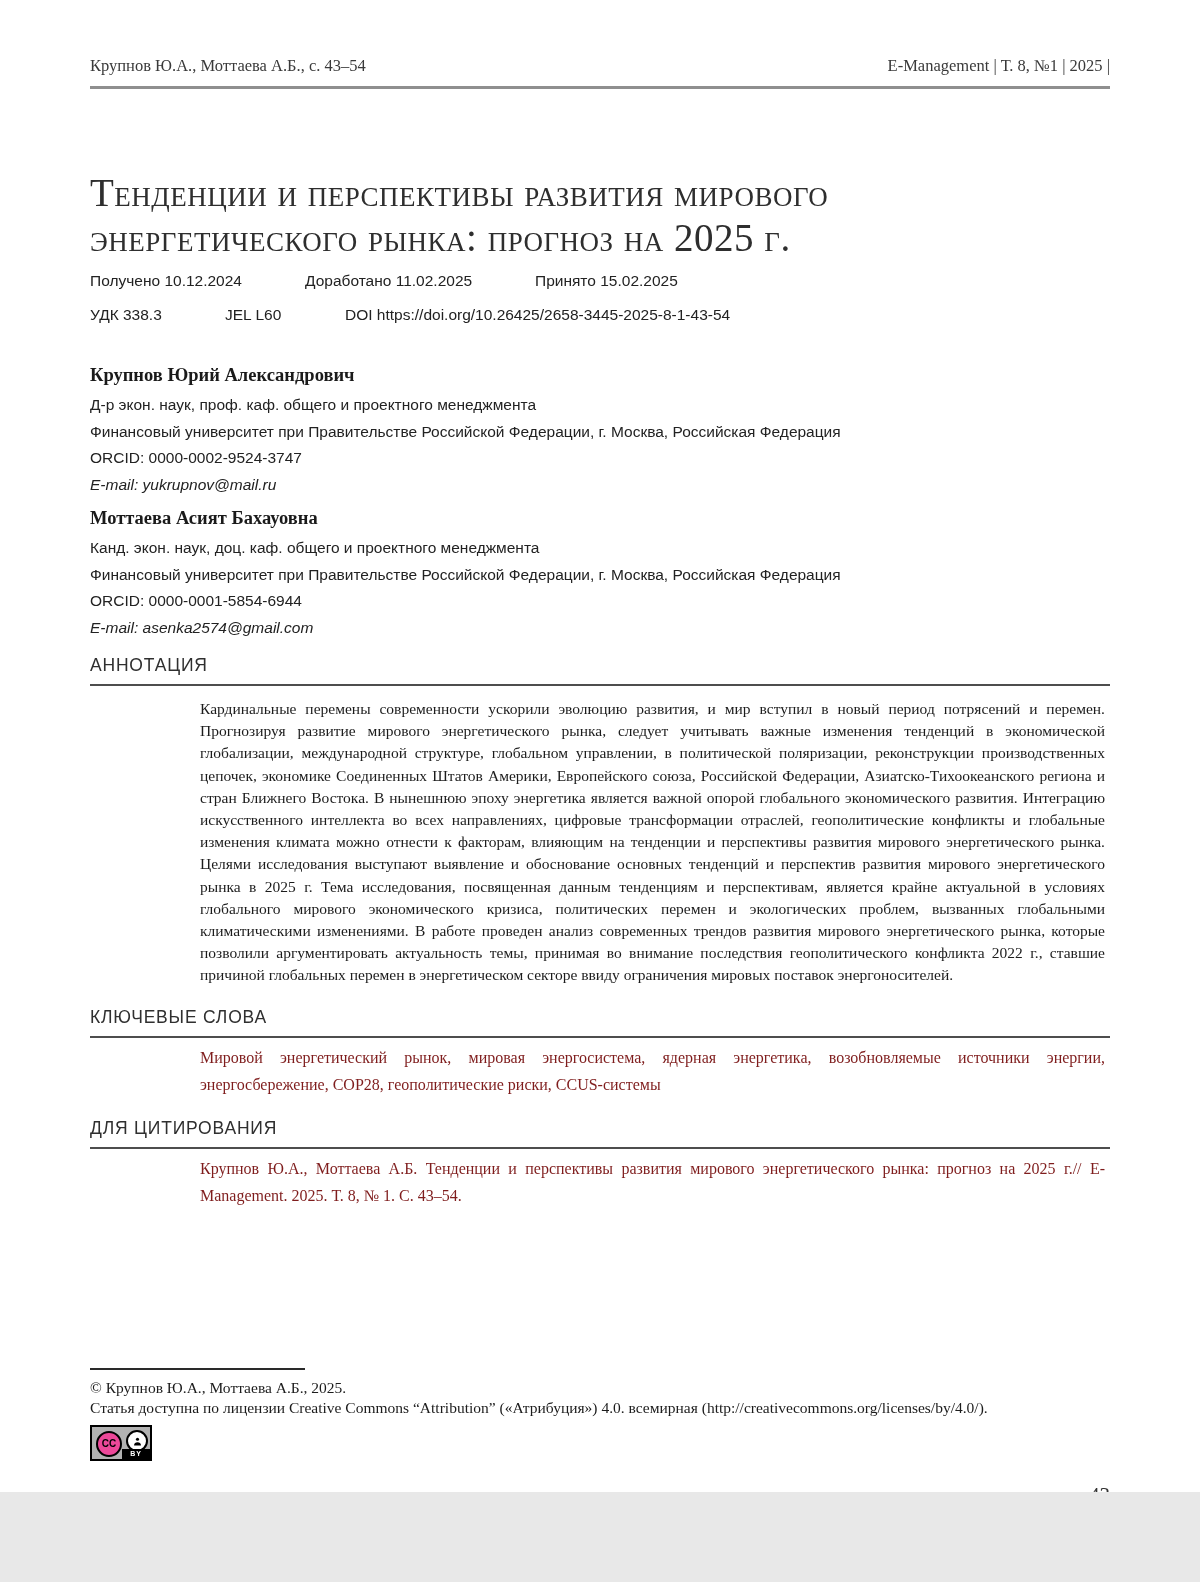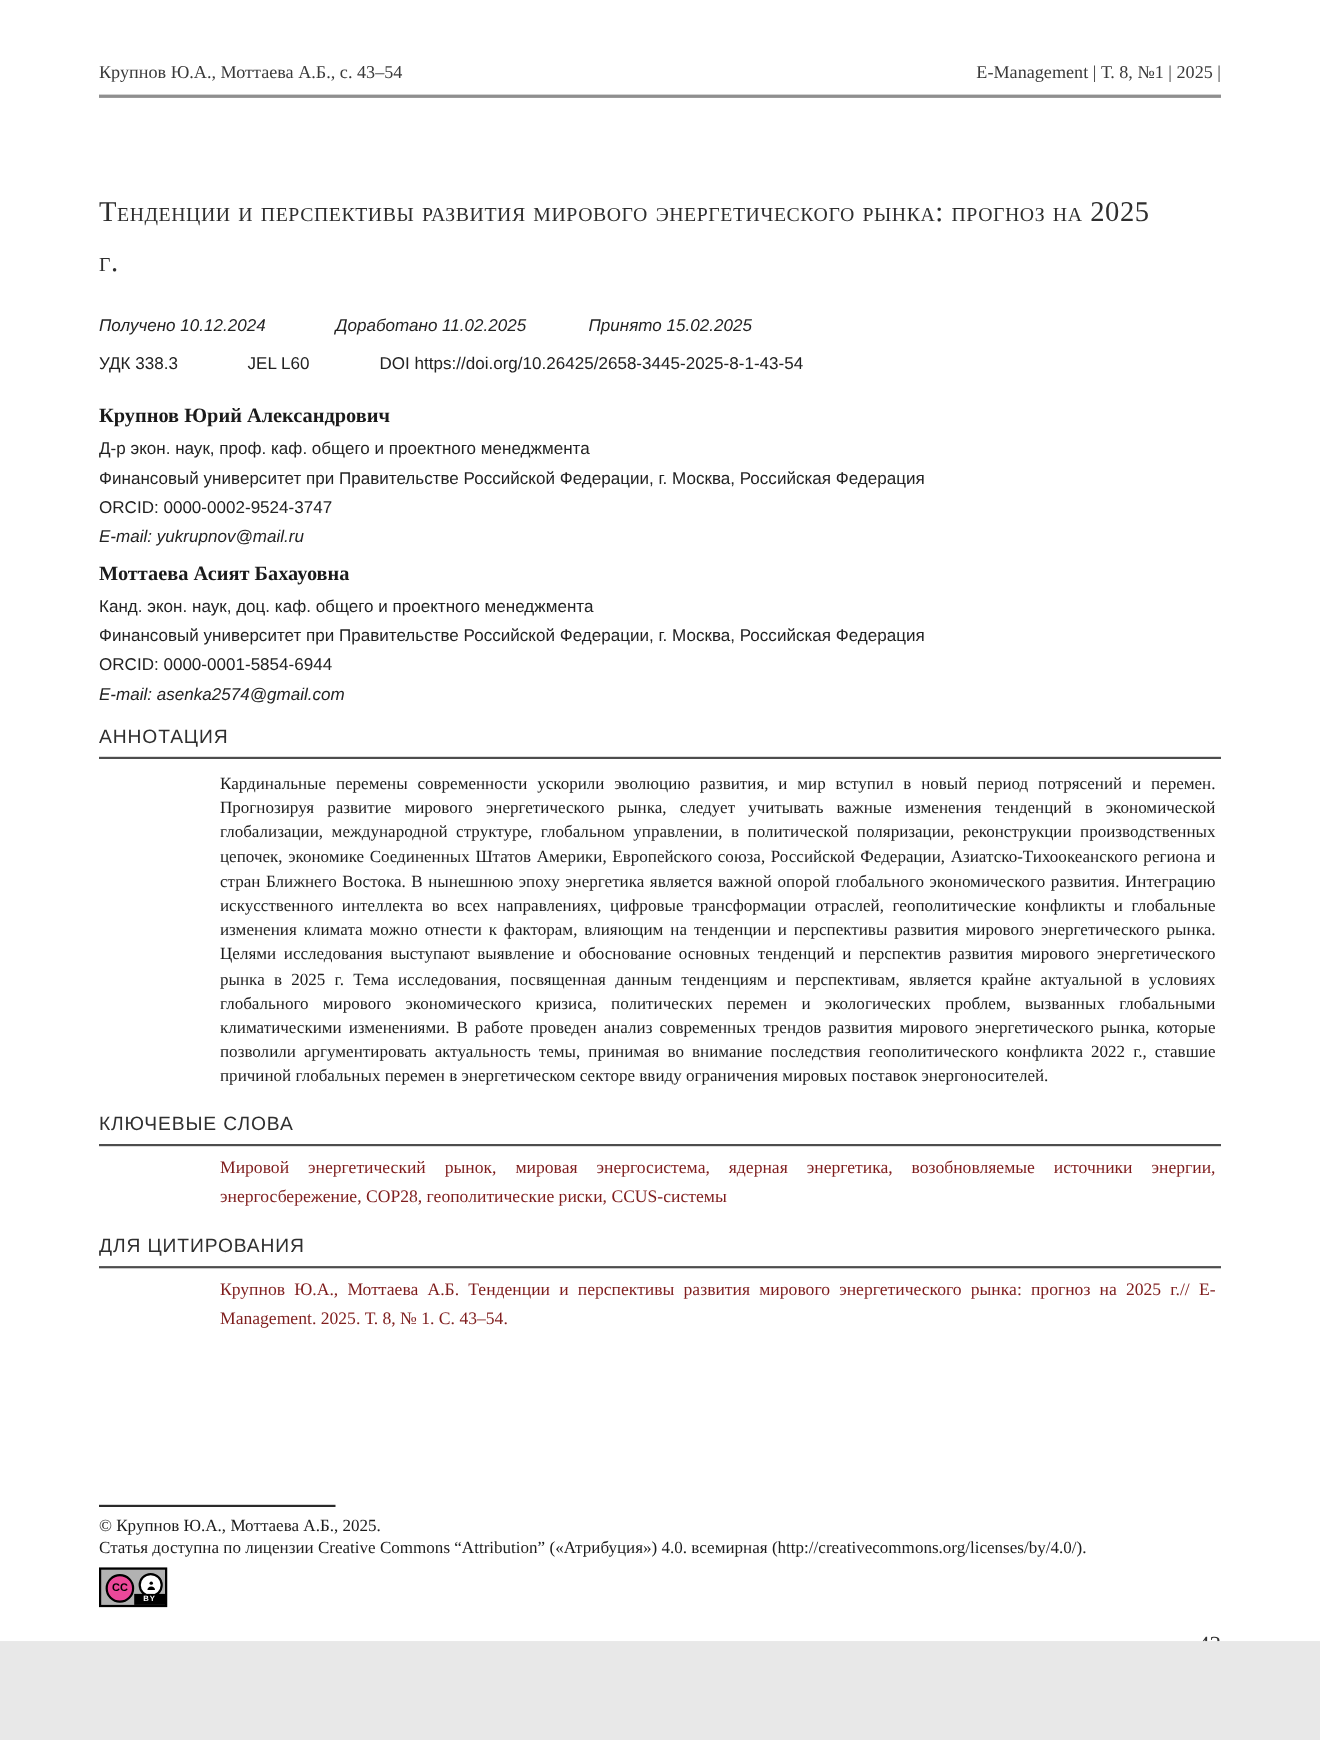--- a/index.html
+++ b/index.html
@@ -22,39 +22,39 @@
     position:absolute;top:86px;left:90px;right:90px;height:3px;
     background:#8f8f8f;
   }
   .content{padding:0 90px;}
   
   .title{
     margin:170px 0 0 0;
     font-family:"Liberation Serif", serif;
     font-variant:small-caps;
     font-weight:400;
-    font-size:26px;line-height:45px;
+    font-size:39px;line-height:45px;
     letter-spacing:0.5px;
     color:#2e2e2e;
     max-width:960px;
   }
   
   .meta-row{
     display:flex;
     font-family:"Liberation Sans", sans-serif;
     font-size:15.5px;color:#222;
   }
-  .meta-row.dates{margin-top:28px;font-style:italic;}
+  .meta-row.dates{margin-top:12px;}
   .meta-row.dates .m1{width:215px;}
   .meta-row.dates .m2{width:230px;}
   .meta-row.codes{margin-top:16px;}
   .meta-row.codes .m1{width:135px;}
   .meta-row.codes .m2{width:120px;}
   
-  .author-block{margin-top:29px;}
+  .author-block{margin-top:41px;}
   .author-block + .author-block{margin-top:10px;}
   .author-name{
     margin:0;font-family:"Liberation Serif", serif;
     font-size:18.5px;font-weight:700;color:#1a1a1a;
   }
   .author-details{
     margin-top:6px;
     font-family:"Liberation Sans", sans-serif;
     font-size:15.5px;line-height:26.5px;color:#222;
   }

